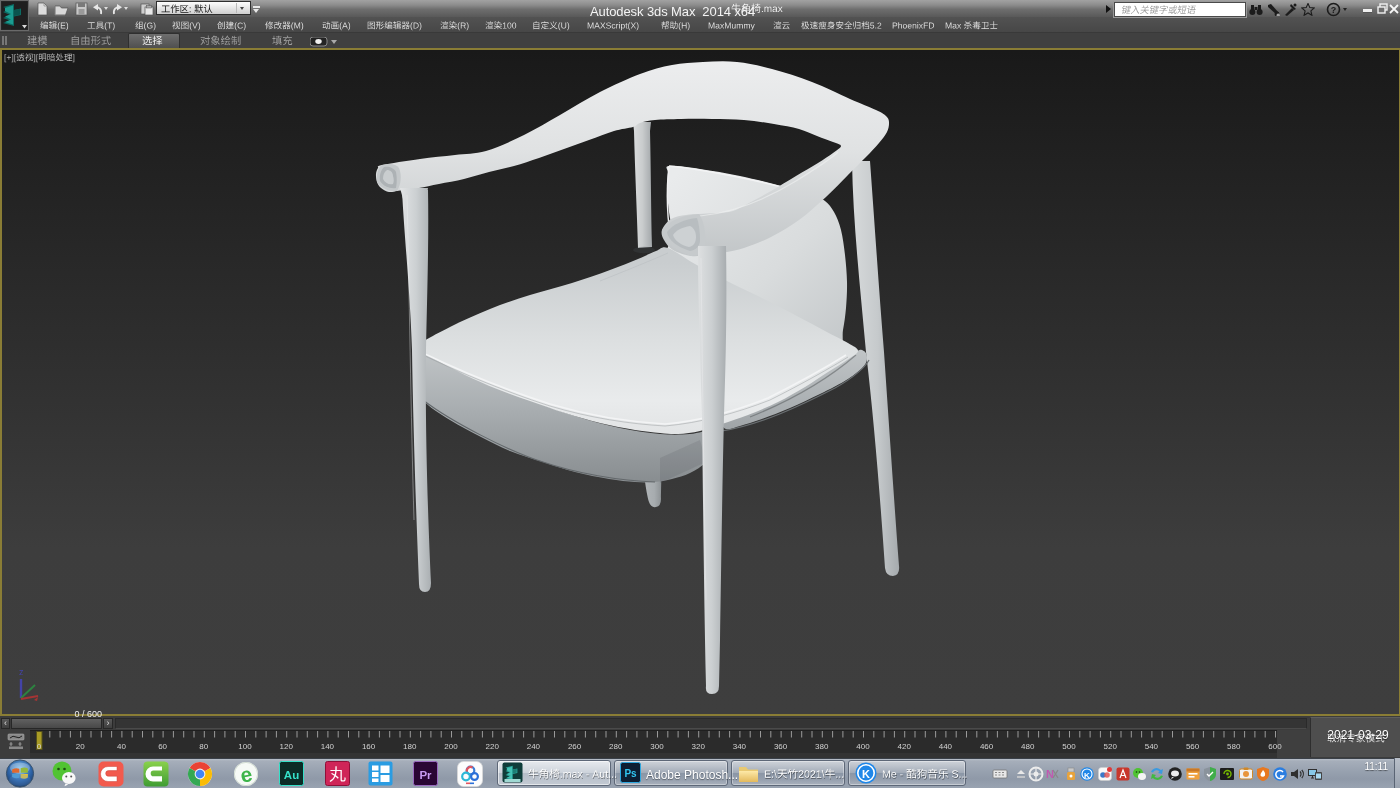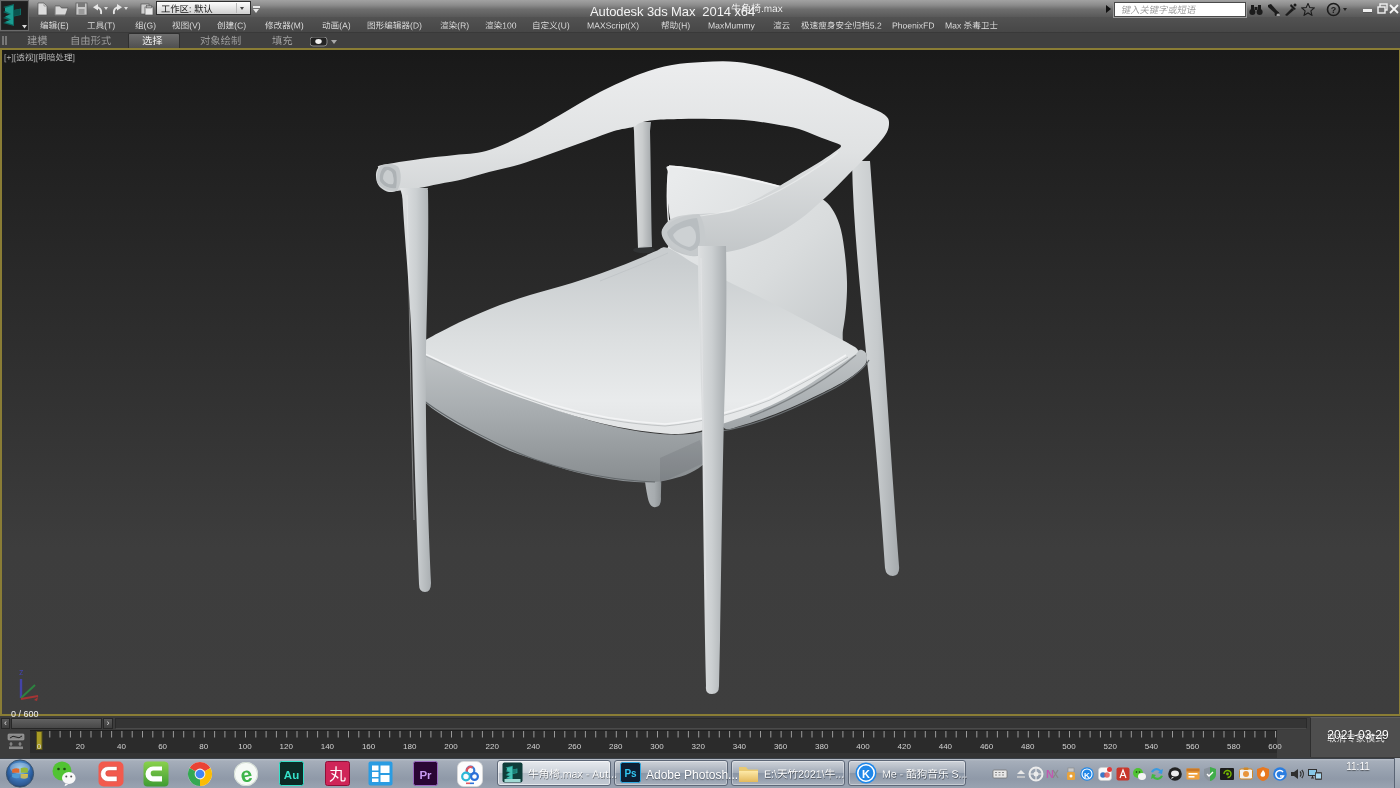--- a/index.html
+++ b/index.html
@@ -273,21 +273,21 @@
 <text x="11" y="11" font-size="9" fill="#4343a8" font-family="Liberation Sans">z</text>
 <path d="M13 34 L27 21" stroke="#2d8340" stroke-width="2"></path>
 <path d="M13 35 L30 32" stroke="#a53434" stroke-width="2"></path>
 <path d="M26 36 l4 -3 -1 4" fill="#a53434"></path>
 <text x="30" y="30" font-size="8" fill="#1e6e32" opacity="0">y</text>
 </svg>
 <div class="abs" id="tsrow"></div>
 <div class="abs" style="left:115px;top:718px;width:1192px;height:11px;background:#343434;border:1px solid #2a2a2a;border-bottom-color:#4a4a4a"></div>
 <div class="abs" style="left:1px;top:718px;width:9px;height:11px;background:linear-gradient(#5a5a5a,#3f3f3f);border:1px solid #272727;color:#ddd;font-size:9px;line-height:9px;text-align:center">‹</div>
 <div class="abs" style="left:11px;top:718px;width:91px;height:11px;background:linear-gradient(#616161,#484848);border:1px solid #272727"></div>
-<div class="abs" style="left:11px;top:709px;width:91px;height:10px;font-size:9px;color:#eee;text-align:left;line-height:10px">0 / 600</div>
+<div class="abs" style="left:11px;top:709px;width:91px;height:10px;font-size:9px;color:#eee;text-align:right;line-height:10px">0 / 600</div>
 <div class="abs" style="left:103px;top:718px;width:10px;height:11px;background:linear-gradient(#5a5a5a,#3f3f3f);border:1px solid #272727;color:#ddd;font-size:9px;line-height:9px;text-align:center">›</div>
 <div class="abs" id="trackbar"></div>
 <div class="abs" style="left:30px;top:730px;width:1247px;height:23px;background:#2b2b2b;border-top:1px solid #1f1f1f"></div>
 <div class="abs" style="left:30px;top:753px;width:1247px;height:5px;background:#333"></div>
 <div class="abs" style="left:1277px;top:730px;width:33px;height:28px;background:#3f3f3f"></div>
 <svg class="abs" style="left:7px;top:733px" width="18" height="17" viewBox="0 0 18 17">
 <rect x="1" y="1" width="16" height="6" rx="1" fill="#888" stroke="#aaa" stroke-width=".6"></rect>
 <path d="M3 5 Q6 2 9 4 T15 3" stroke="#222" stroke-width="1" fill="none"></path>
 <path d="M4 9 l0 4 M2.5 11 l3 0 M13 9 l0 4 M11.5 11 l3 0" stroke="#999" stroke-width="1"></path>
 <rect x="2" y="13.5" width="14" height="2.5" fill="#888"></rect>
@@ -666,14 +666,14 @@
     <path d="M2 6h3l4-3v10l-4-3H2z" fill="#2f2f2f"></path>
     <path d="M11 5.5 a3.5 3.5 0 0 1 0 5 M12.8 4 a6 6 0 0 1 0 8" stroke="#2f2f2f" stroke-width="1.2" fill="none"></path>
   </svg>
 <svg class="abs" style="left:1307px;top:766px" width="16" height="16" viewBox="0 0 16 16">
     <rect x="1" y="3" width="9" height="7" fill="#2f2f2f"></rect>
     <rect x="2" y="4" width="7" height="5" fill="#88c8e8"></rect>
     <path d="M4 12h3M5.5 10v2" stroke="#2f2f2f" stroke-width="1"></path>
     <rect x="8" y="6" width="7" height="8" rx="1" fill="#444"></rect>
     <rect x="9" y="7.5" width="5" height="5" fill="#a8d8f0"></rect>
   </svg>
-<div class="abs" style="left:1328px;top:761px;width:60px;text-align:center;font-size:10px;color:#fff;text-shadow:0 1px 1px rgba(0,0,0,.5)">11:11</div>
+<div class="abs" style="left:1328px;top:761px;width:60px;text-align:right;font-size:10px;color:#fff;text-shadow:0 1px 1px rgba(0,0,0,.5)">11:11</div>
 <div class="abs" style="left:1322px;top:728px;width:72px;text-align:center;font-size:12px;color:#fff;text-shadow:0 1px 1px rgba(0,0,0,.5)">2021-03-29</div>
 <div class="abs" style="left:1394px;top:758px;width:6px;height:30px;background:linear-gradient(#b8bfc9,#9aa3b0);border-left:1px solid #5a6474"></div>
 </body></html>

